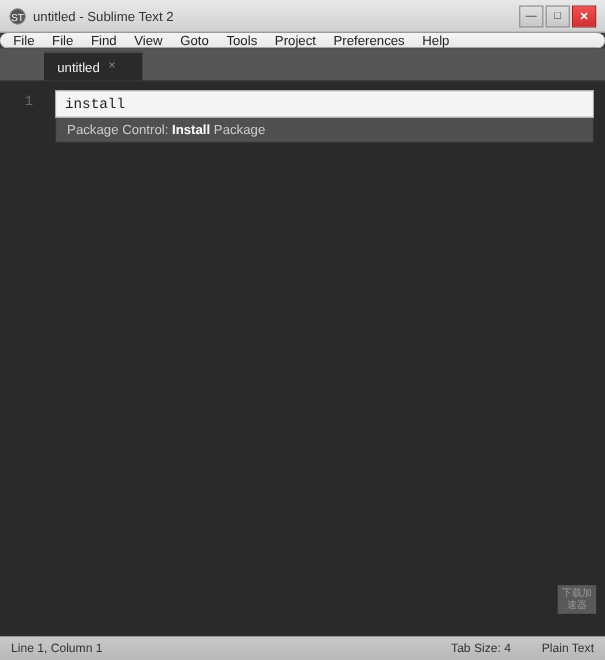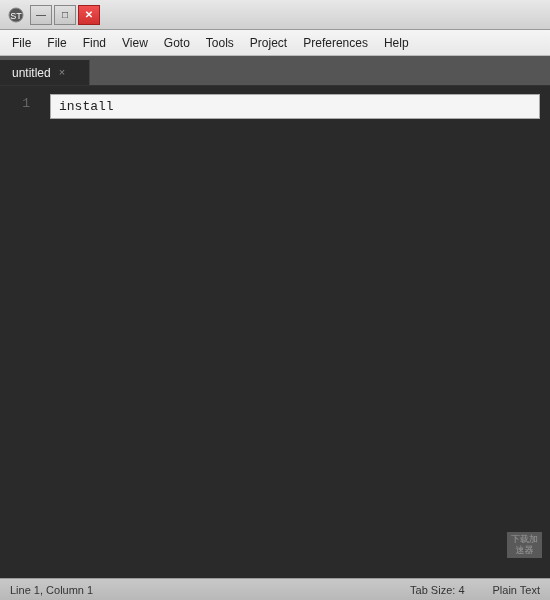--- a/index.html
+++ b/index.html
@@ -62,27 +62,28 @@
     .title-btn.close {
       background: linear-gradient(to bottom, #f05050, #d03030);
       border-color: #a02020;
       color: white;
       font-weight: bold;
     }
 
     
     .menu-bar {
       background: linear-gradient(to bottom, #f5f5f5, #e8e8e8);
-      height: 26px;
+      height: 14px;
       display: flex;
       align-items: center;
       padding: 0 4px;
       border-bottom: 1px solid #bbb;
       font-size: 12px;
       color: #222;
+      border-radius: 10px;
     }
 
     .menu-item {
       padding: 2px 8px;
       cursor: pointer;
       height: 100%;
       display: flex;
       align-items: center;
     }
 
@@ -100,20 +101,21 @@
       background: #3a3a3a;
       color: #ccc;
       padding: 0 12px;
       height: 26px;
       display: flex;
       align-items: center;
       font-size: 12px;
       border-right: 1px solid #444;
       gap: 8px;
       min-width: 90px;
+      margin-left: 40px;
     }
 
     .tab.active {
       background: #2a2a2a;
       color: #eee;
       border-top: 1px solid #555;
     }
 
     .tab-close {
       font-size: 11px;
@@ -238,20 +240,21 @@
 </head>
 <body>
 
 <div class="title-bar">
   <div class="title-bar-icon">
     <svg width="16" height="16" viewBox="0 0 16 16">
       <circle cx="8" cy="8" r="7" fill="#555" stroke="#888" stroke-width="1"></circle>
       <text x="8" y="12" text-anchor="middle" fill="white" font-size="9">ST</text>
     </svg>
   </div>
+  <div class="title-bar-text">untitled - Sublime Text 2</div>
   <div class="title-bar-controls">
     <div class="title-btn">—</div>
     <div class="title-btn">□</div>
     <div class="title-btn close">✕</div>
   </div>
 </div>
 
 <div class="menu-bar">
   <div class="menu-item">File</div>
   <div class="menu-item">File</div>
@@ -272,20 +275,25 @@
 </div>
 
 <div class="editor">
   <div class="line-numbers">
     <div>1</div>
   </div>
   <div class="editor-content">
 
     <div class="command-palette">
       <input class="command-input" type="text" value="install" style="">
+      <div class="autocomplete-dropdown">
+        <div class="autocomplete-item">
+          <span class="prefix">Package Control: </span><span class="highlight">Install</span><span class="prefix"> Package</span>
+        </div>
+      </div>
     </div>
 
     <div class="watermark">
       <div class="watermark-box">
         <div>下载加</div>
         <div>速器</div>
       </div>
     </div>
   </div>
 </div>

